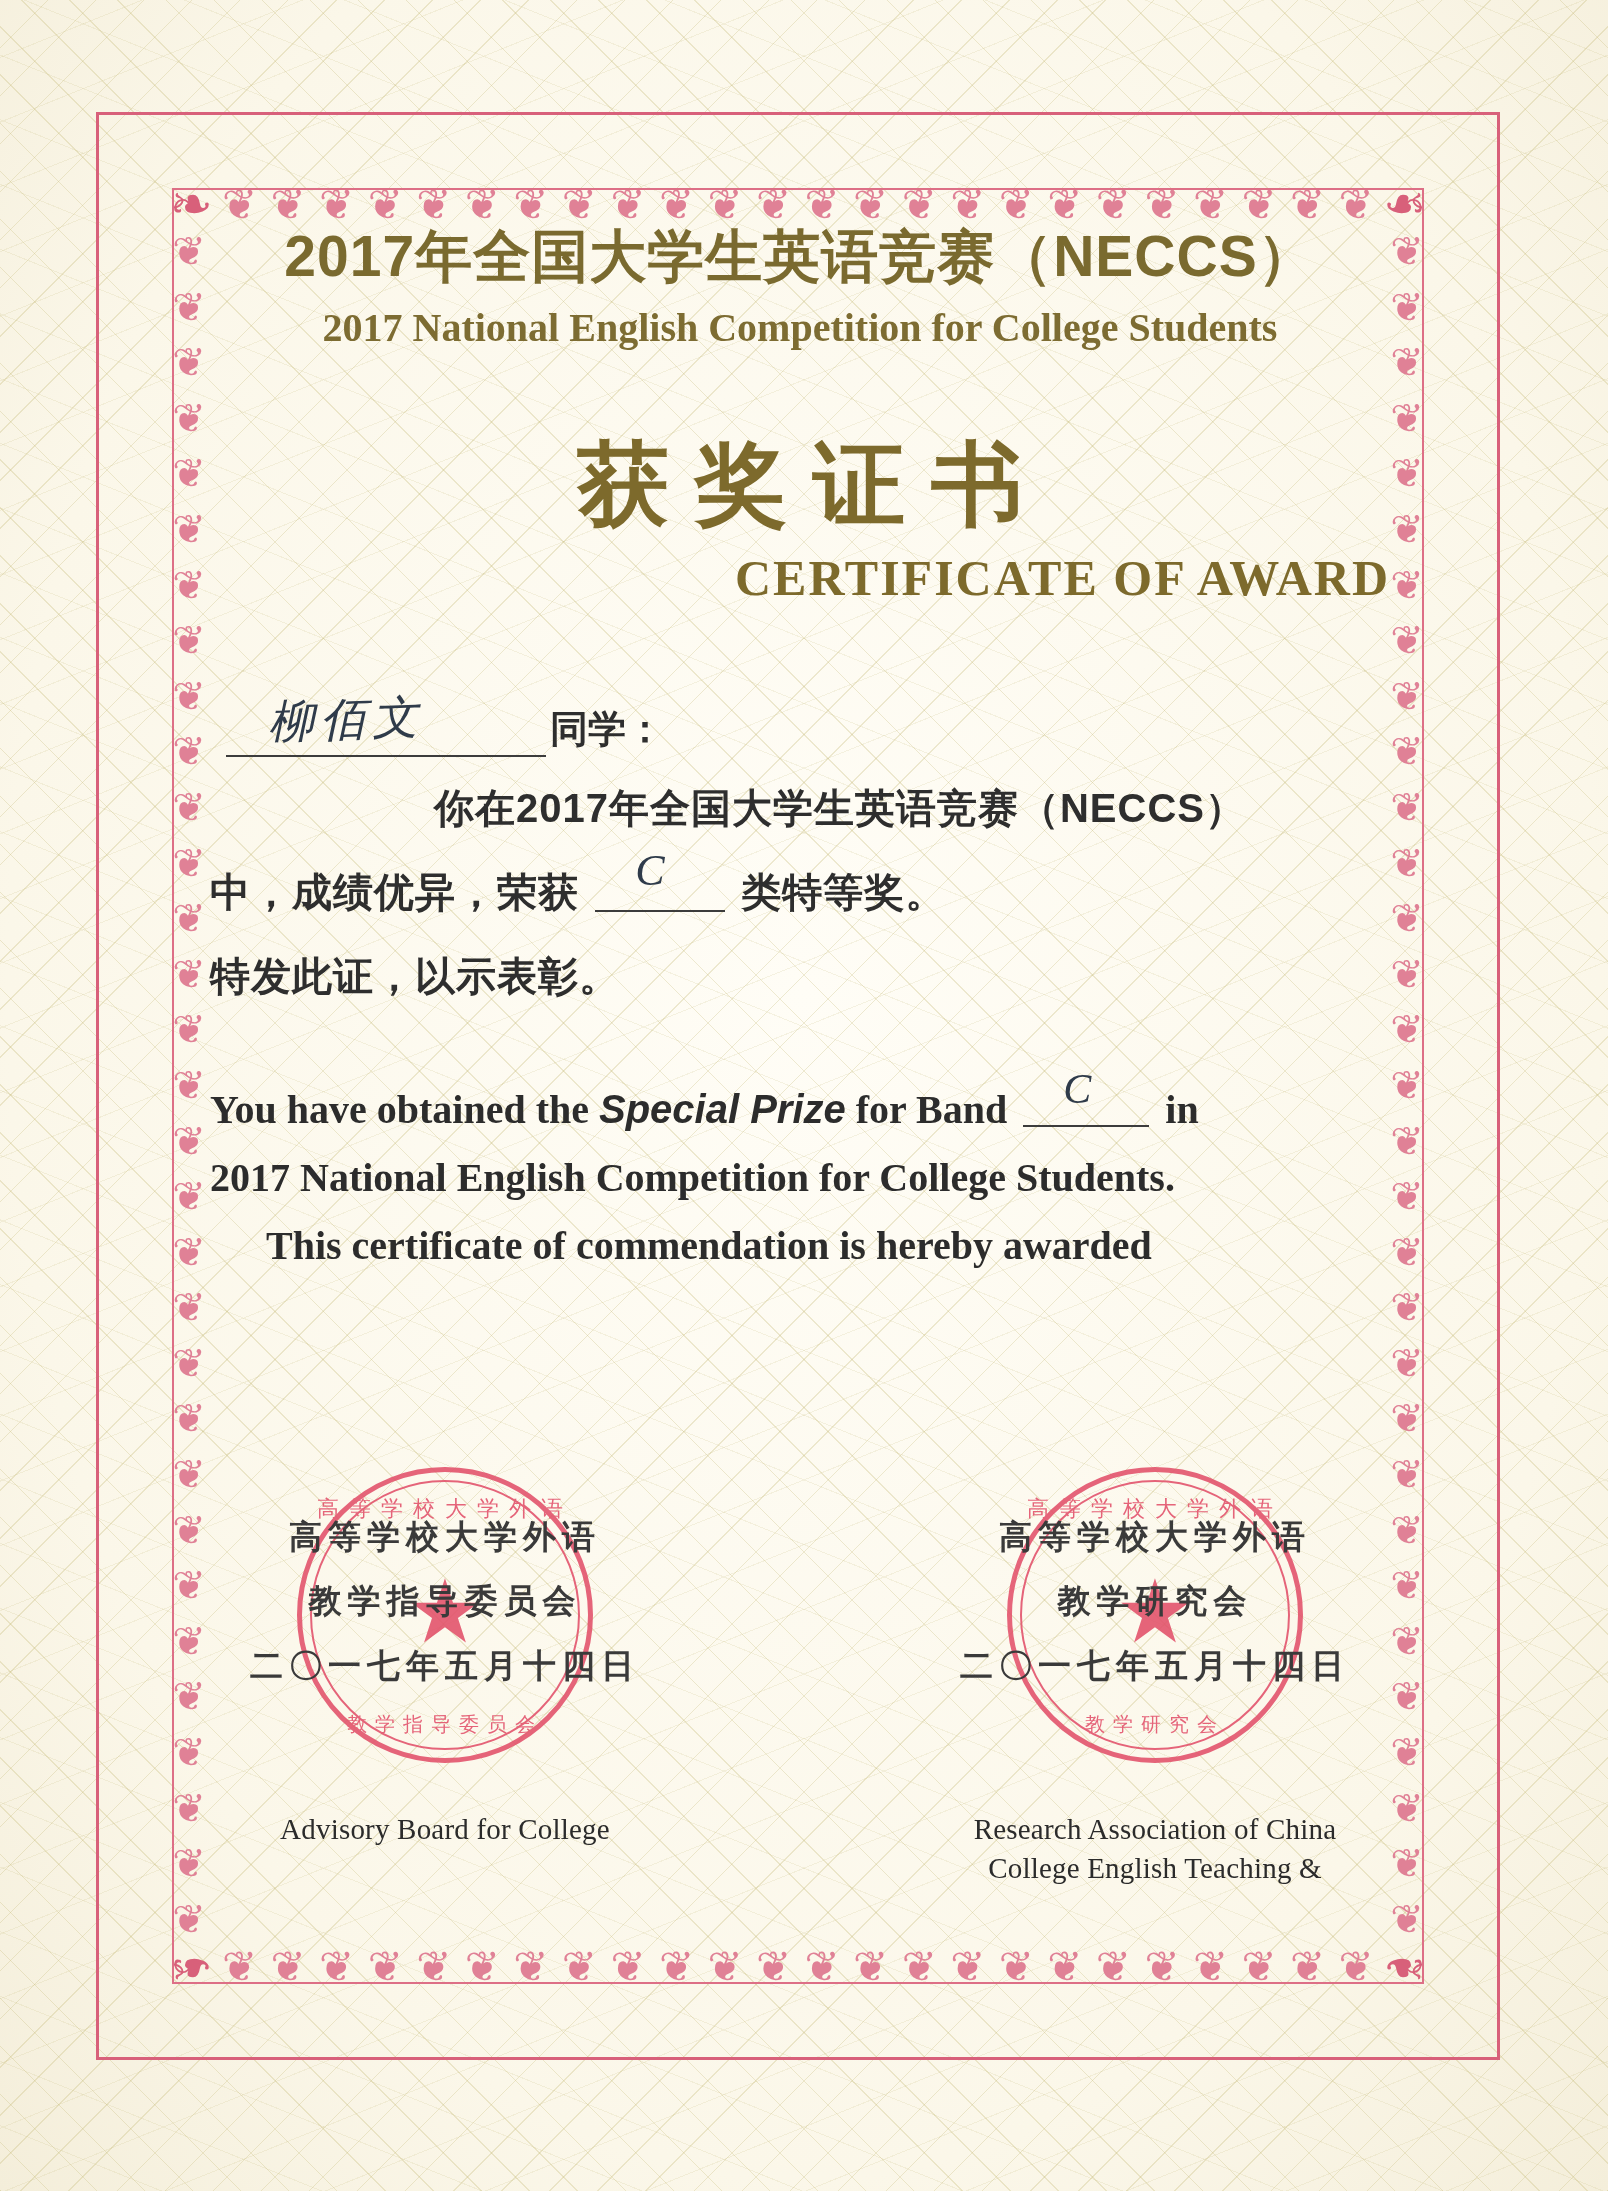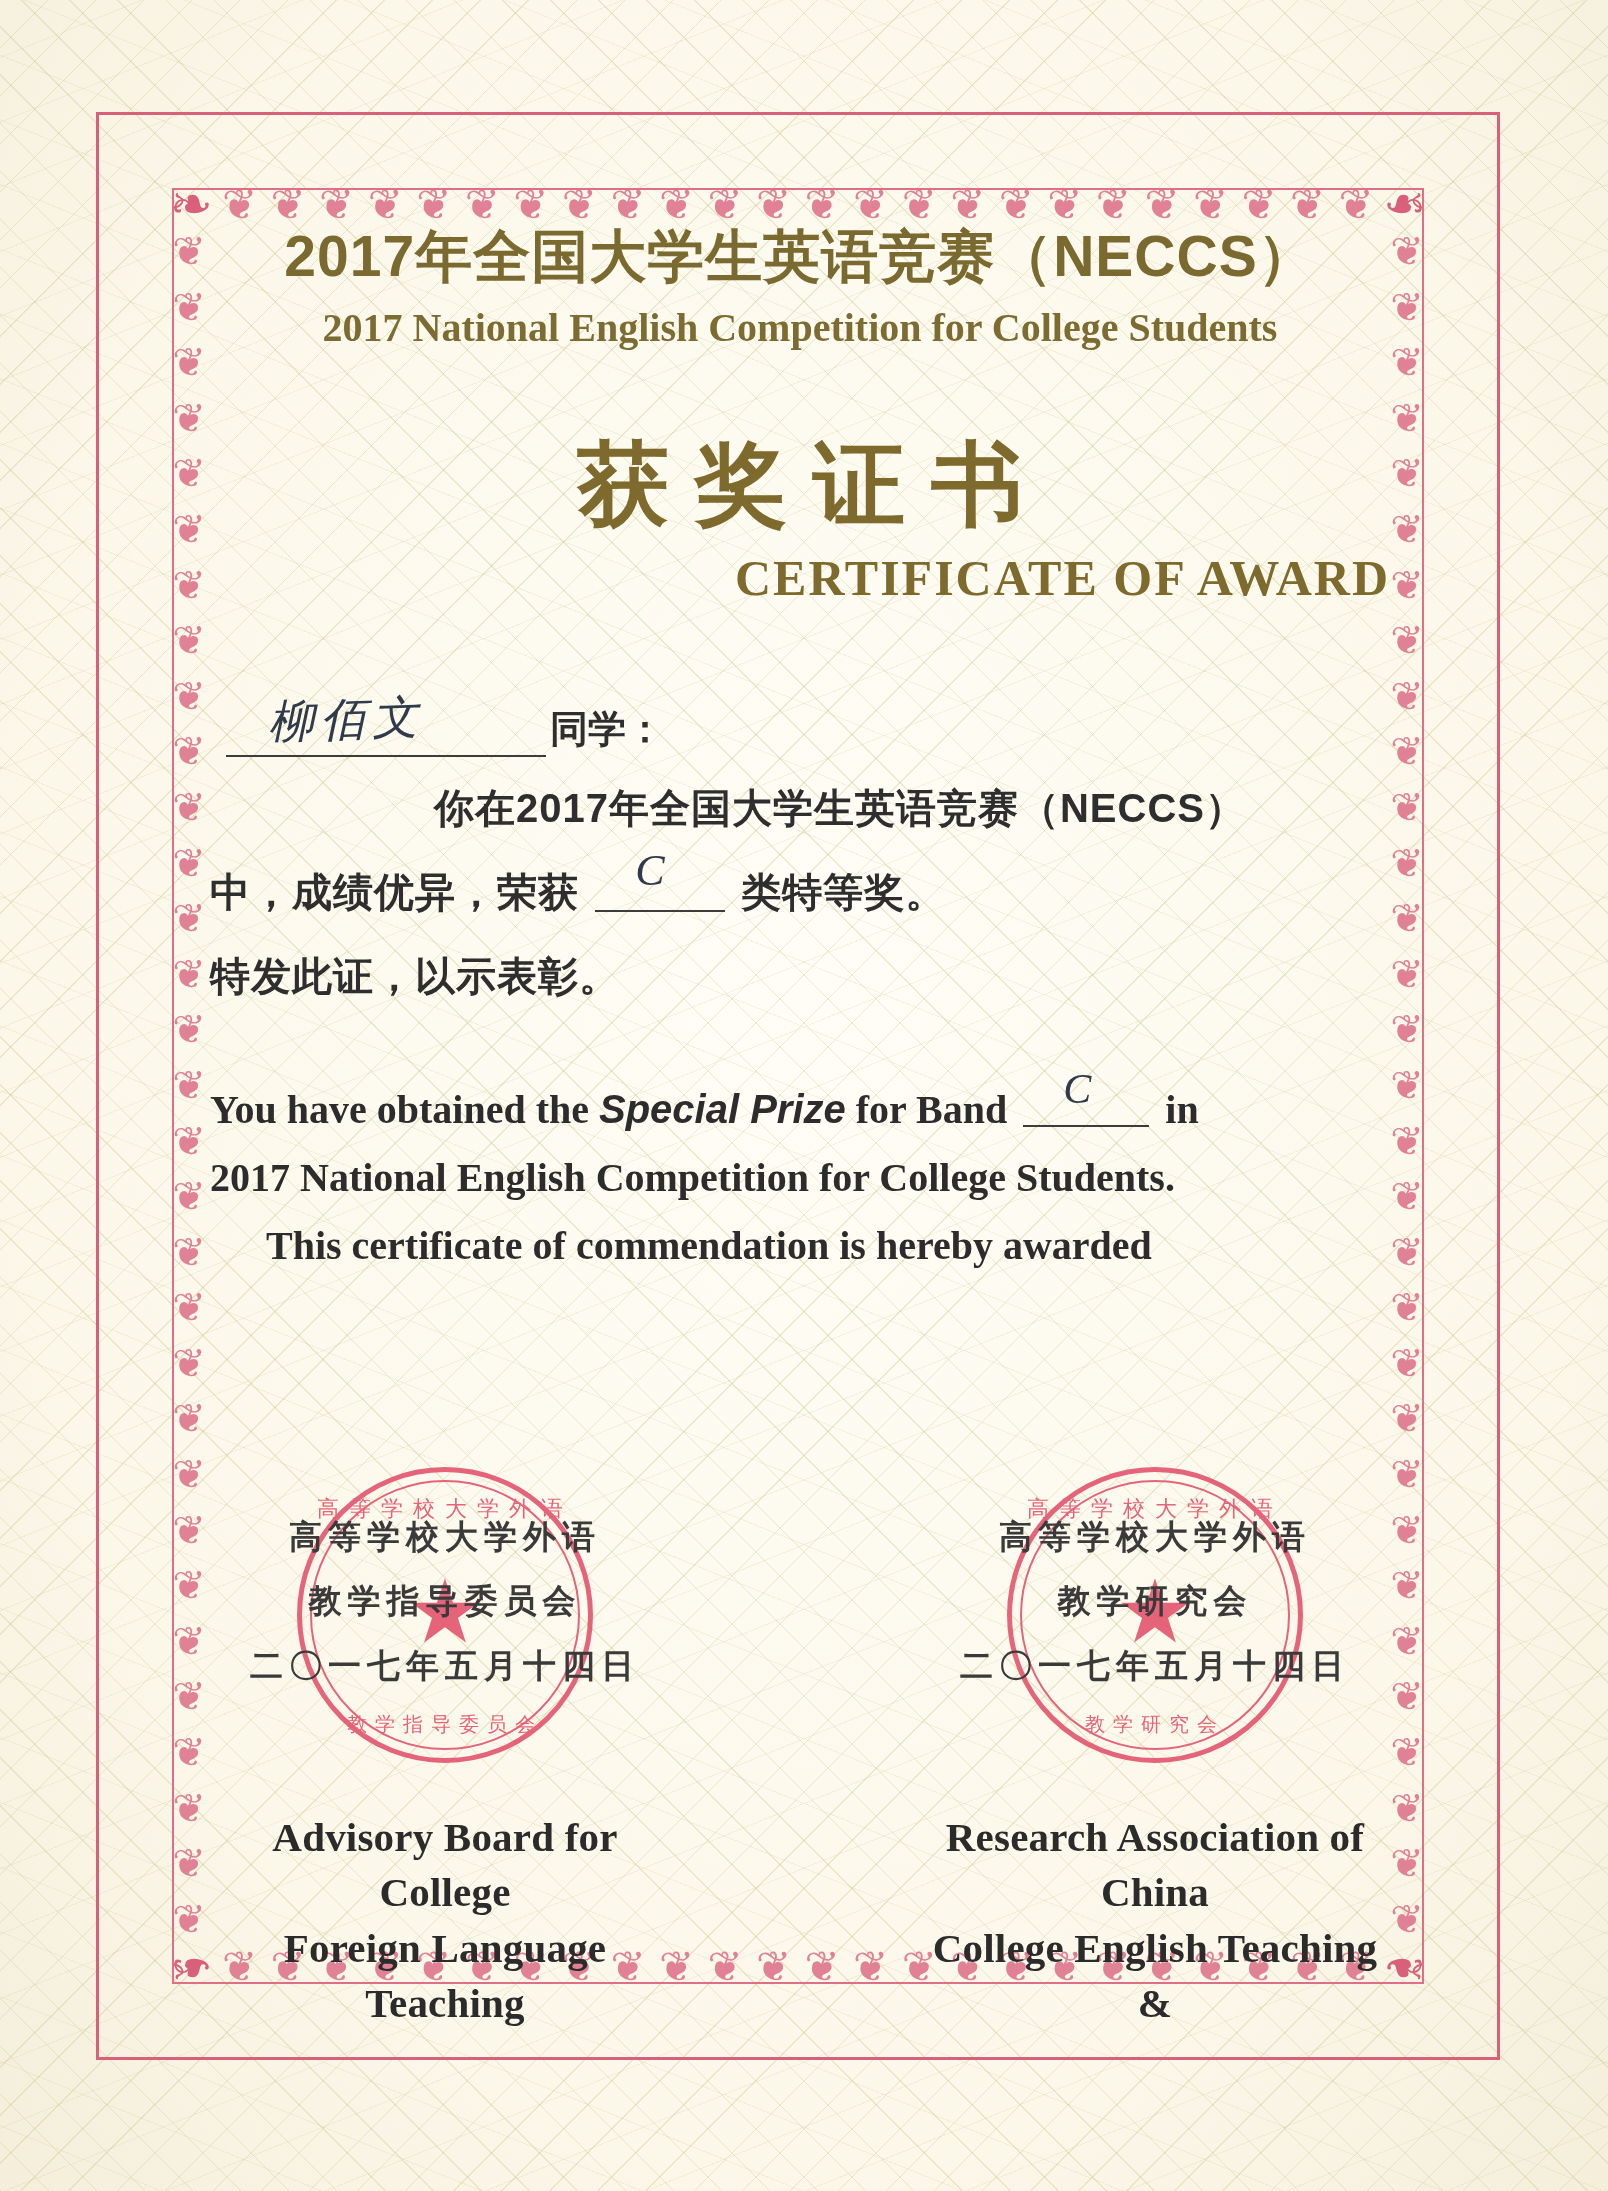--- a/index.html
+++ b/index.html
@@ -319,22 +319,22 @@
     font-weight: bold;
     font-size: 33px;
     color: #3a3a3a;
     letter-spacing: 6px;
     line-height: 1.95;
     z-index: 3;
   }
   .org-name {
     margin-top: 112px;
     font-family: "Liberation Serif", serif;
-    font-weight: bold;
-    font-size: 41px;
+    font-weight: normal;
+    font-size: 29px;
     line-height: 1.35;
     color: #2b2b2b;
     letter-spacing: 0.2px;
   }
 </style>
 </head>
 <body>
 
 <div id="certificate-page">
 
@@ -517,21 +517,20 @@
         <div class="stamp">
           <div class="stamp-arc">高等学校大学外语</div>
           <div class="stamp-star">★</div>
           <div class="stamp-arc-bottom">教学指导委员会</div>
         </div>
         <div class="seal-text">高等学校大学外语</div>
         <div class="seal-text">教学指导委员会</div>
         <div class="seal-text">二〇一七年五月十四日</div>
         <div class="org-name">
           <div>Advisory Board for College</div>
-          <div>Foreign Language Teaching</div>
         </div>
       </div>
 
       <div class="seal-unit">
         <div class="stamp">
           <div class="stamp-arc">高等学校大学外语</div>
           <div class="stamp-star">★</div>
           <div class="stamp-arc-bottom">教学研究会</div>
         </div>
         <div class="seal-text">高等学校大学外语</div>

